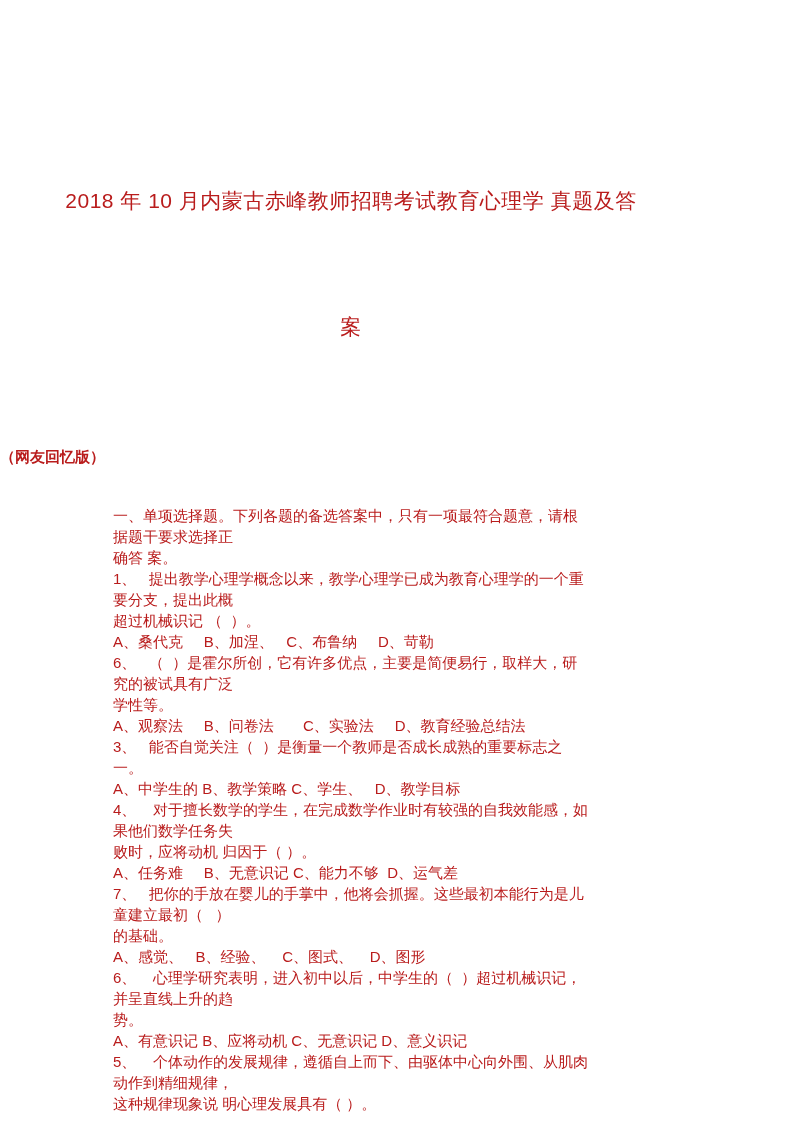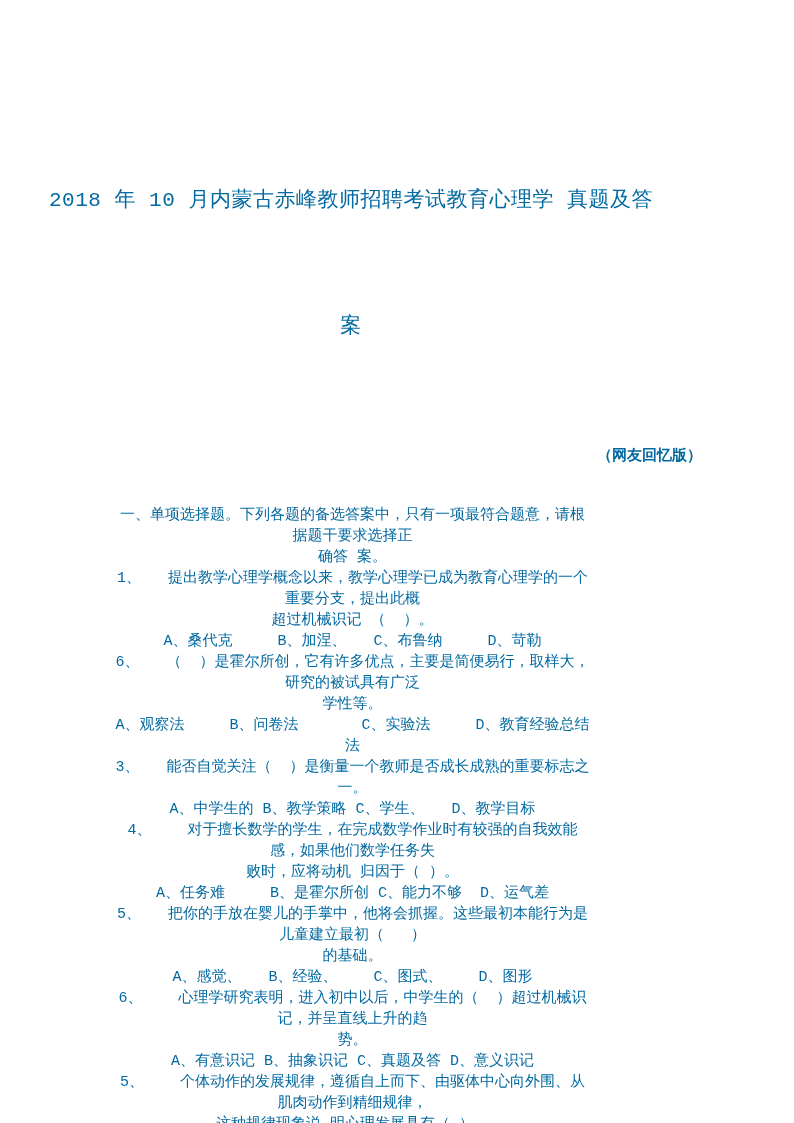--- a/index.html
+++ b/index.html
@@ -5,51 +5,50 @@
   html, body {
     margin: 0;
     padding: 0;
     background: #ffffff;
   }
   .page {
     position: relative;
     width: 702px;
     height: 1123px;
     background: #ffffff;
-    color: #0369a1;
-    font-family: Liberation Mono, monospace;
+    color: #b91c1c;
+    font-family: Liberation Sans, sans-serif;
     overflow: hidden;
     box-sizing: border-box;
   }
   .doc-title {
     padding-top: 96px;
     text-align: center;
     font-size: 21px;
     line-height: 42px;
     font-weight: normal;
     letter-spacing: 0.5px;
     white-space: pre-wrap;
   }
   .doc-subtitle {
     margin-top: 14px;
-    text-align: right;
+    text-align: left;
     font-size: 15px;
     line-height: 21px;
     font-weight: bold;
     white-space: pre-wrap;
   }
   .doc-body {
     margin: 38px 110px 0 113px;
     font-size: 15px;
     line-height: 21px;
   }
   .line {
     white-space: pre-wrap;
     min-height: 21px;
-    text-align: center;
   }
 </style>
 </head>
 <body>
 
 <div class="page">
 
   <div class="doc-title">
     <div>2018 年 10 月内蒙古赤峰教师招聘考试教育心理学 真题及答</div>
     <div>案</div>
@@ -63,25 +62,25 @@
     <div class="line">1、   提出教学心理学概念以来，教学心理学已成为教育心理学的一个重要分支，提出此概</div>
     <div class="line">超过机械识记 （  ）。</div>
     <div class="line">A、桑代克     B、加涅、   C、布鲁纳     D、苛勒</div>
     <div class="line">6、   （  ）是霍尔所创，它有许多优点，主要是简便易行，取样大，研究的被试具有广泛</div>
     <div class="line">学性等。</div>
     <div class="line">A、观察法     B、问卷法       C、实验法     D、教育经验总结法</div>
     <div class="line">3、   能否自觉关注（  ）是衡量一个教师是否成长成熟的重要标志之一。</div>
     <div class="line">A、中学生的 B、教学策略 C、学生、   D、教学目标</div>
     <div class="line">4、    对于擅长数学的学生，在完成数学作业时有较强的自我效能感，如果他们数学任务失</div>
     <div class="line">败时，应将动机 归因于（ ）。</div>
-    <div class="line">A、任务难     B、是霍尔所创 C、能力不够  D、运气差</div>
-    <div class="line">5、   把你的手放在婴儿的手掌中，他将会抓握。这些最初本能行为是儿童建立最初（   ）</div>
+    <div class="line">A、任务难     B、无意识记 C、能力不够  D、运气差</div>
+    <div class="line">7、   把你的手放在婴儿的手掌中，他将会抓握。这些最初本能行为是儿童建立最初（   ）</div>
     <div class="line">的基础。</div>
     <div class="line">A、感觉、   B、经验、    C、图式、    D、图形</div>
     <div class="line">6、    心理学研究表明，进入初中以后，中学生的（  ）超过机械识记，并呈直线上升的趋</div>
     <div class="line">势。</div>
-    <div class="line">A、有意识记 B、抽象识记 C、真题及答 D、意义识记</div>
+    <div class="line">A、有意识记 B、应将动机 C、无意识记 D、意义识记</div>
     <div class="line">5、    个体动作的发展规律，遵循自上而下、由驱体中心向外围、从肌肉动作到精细规律，</div>
     <div class="line">这种规律现象说 明心理发展具有（ ）。</div>
 
   </div>
 
 </div>
 
 </body></html>

